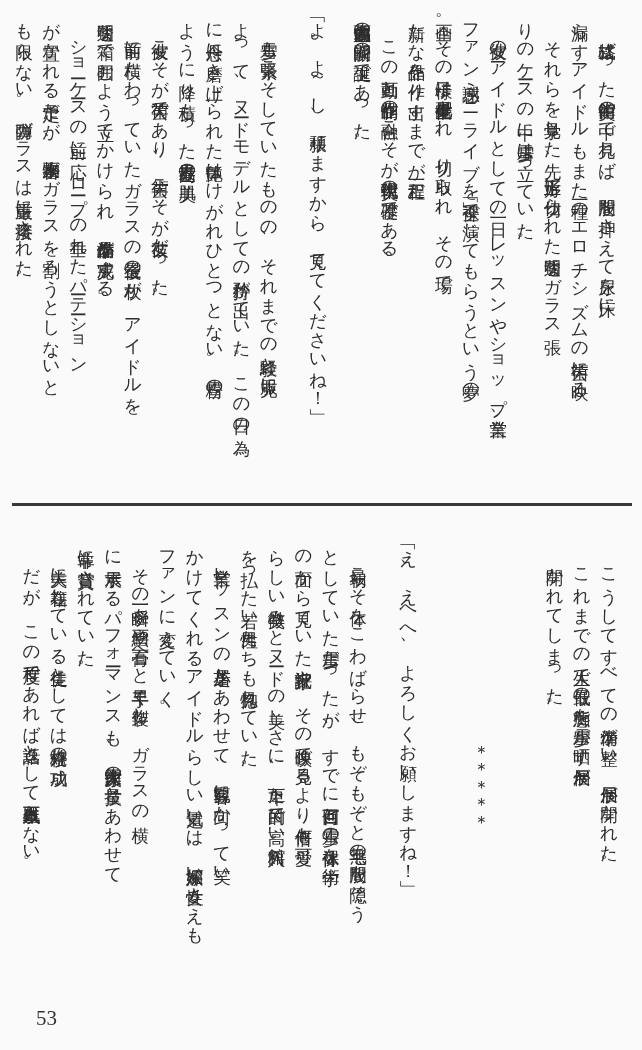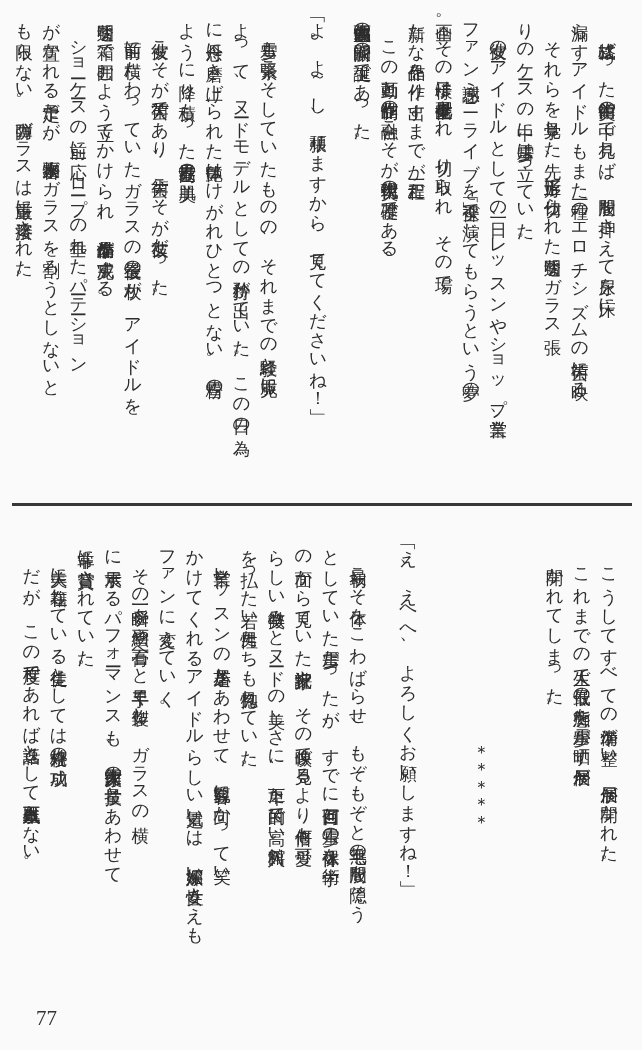--- a/index.html
+++ b/index.html
@@ -113,14 +113,14 @@
       <div class="line indent">営業レッスンの小芝居とあわせて、観覧客に向かって笑い</div>
       <div class="line">かけてくれるアイドルらしい気遣いは、嫉妬深い女性さえも</div>
       <div class="line">ファンに変えていく。</div>
       <div class="line indent">その一瞬一瞬を絵画や石膏へと手早く製作し、ガラスの横</div>
       <div class="line">に展示するパフォーマンスも、天才美術家の技量とあわせて</div>
       <div class="line">非常に賞賛されていた。</div>
       <div class="line indent">美大に在籍している生徒としては規格外の成功。</div>
       <div class="line indent">だが、この程度であれば逸話として五百年以上残らない。</div>
     </div>
 
-  <div class="page-number">77</div>
+  <div class="page-number">53</div>
 </div>
 
 </body></html>

